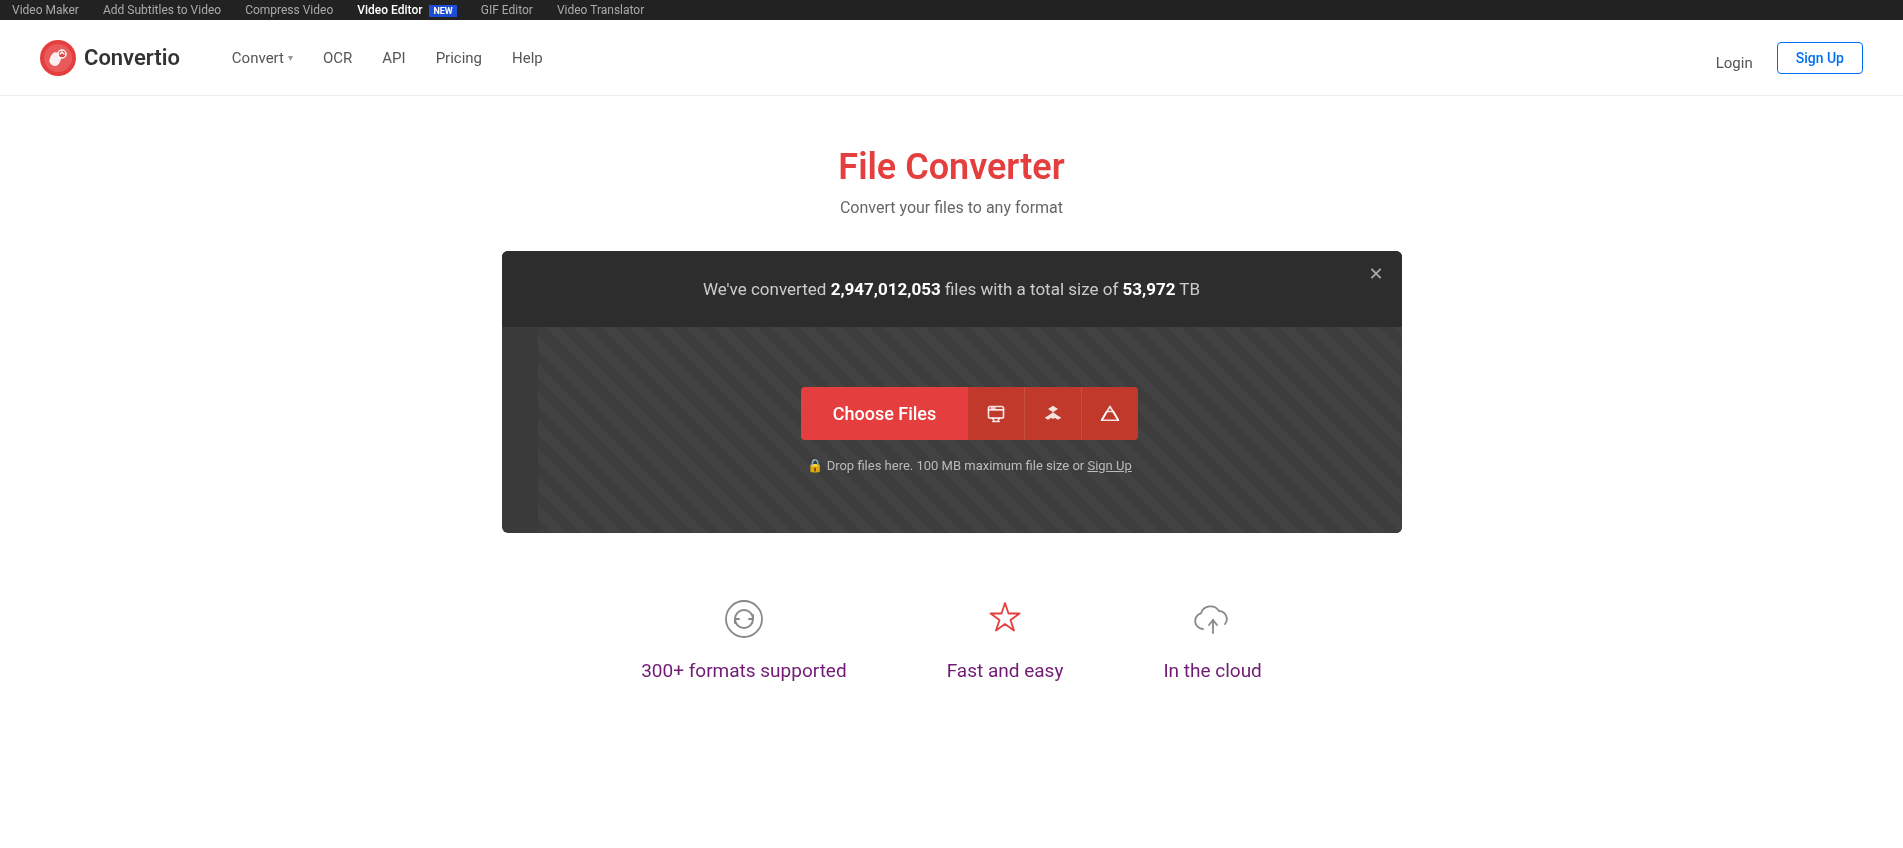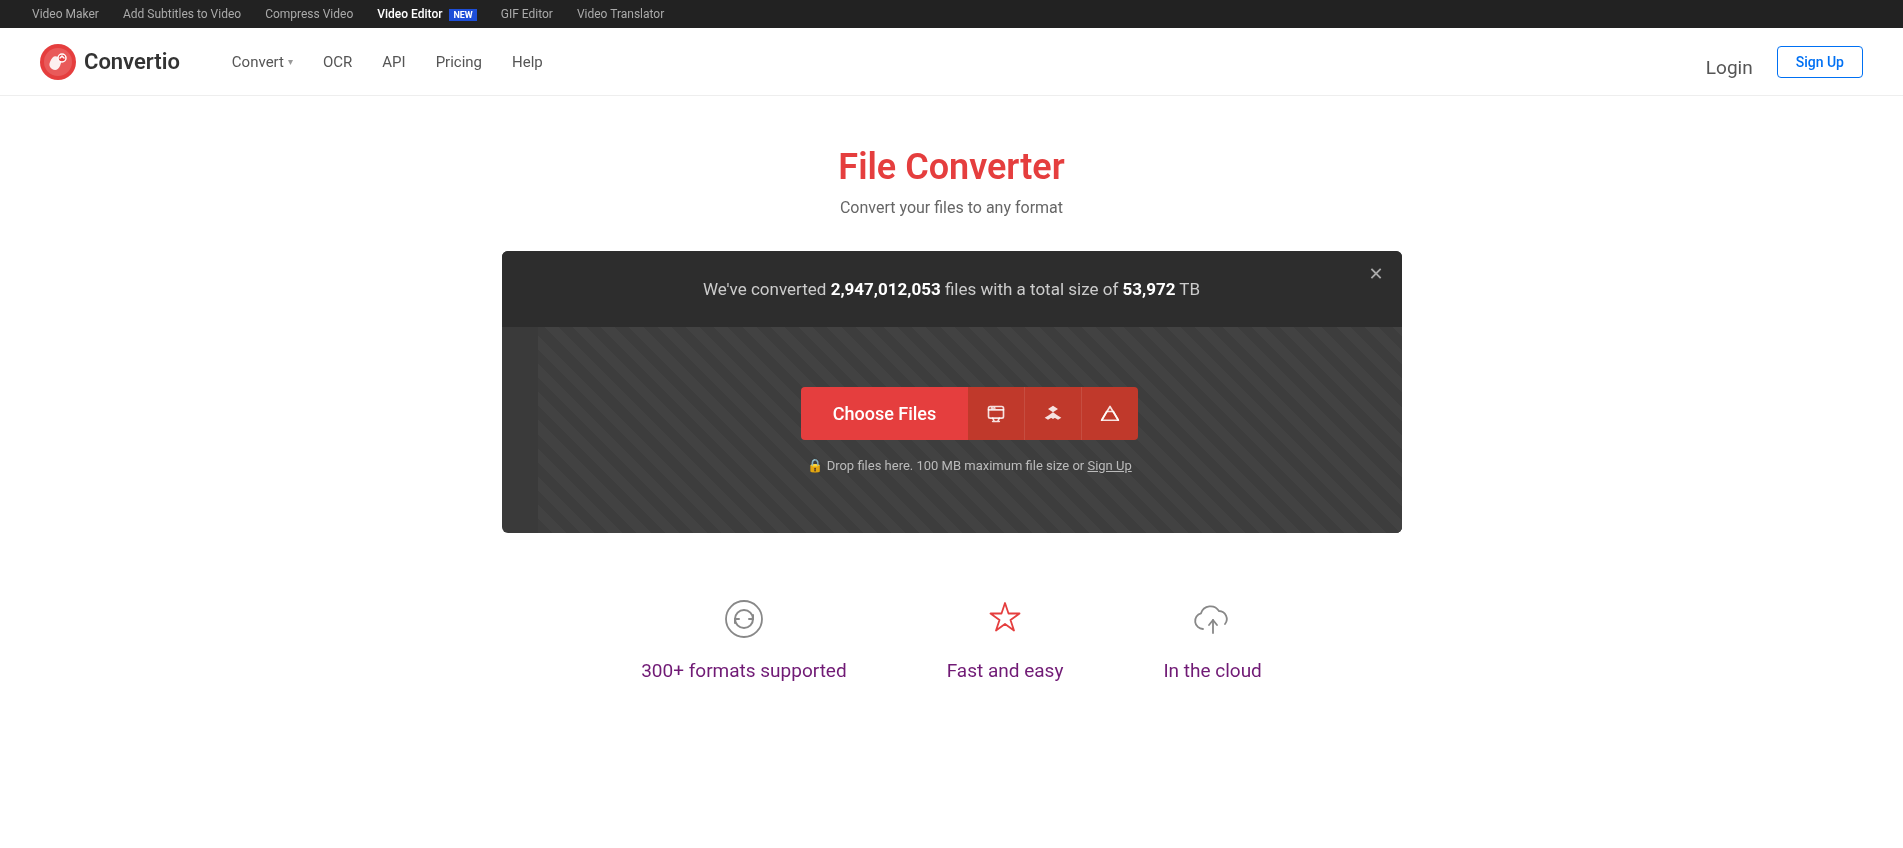--- a/index.html
+++ b/index.html
@@ -1,22 +1,22 @@
 <!DOCTYPE html>
 <html><head>
   <meta charset="utf-8">
   <style>
     * { margin: 0; padding: 0; box-sizing: border-box; }
     body { font-family: -apple-system, BlinkMacSystemFont, 'Segoe UI', Roboto, sans-serif; background: #fff; color: #333; }
 
     
     .top-bar {
       background: #222;
-      padding: 0 32px;
-      height: 28px;
+      padding: 0 12px;
+      height: 20px;
       display: flex;
       align-items: center;
       gap: 24px;
     }
     .top-bar-item {
       color: #aaa;
       font-size: 12px;
       cursor: pointer;
       text-decoration: none;
     }
@@ -30,21 +30,21 @@
       border-radius: 0;
       margin-left: 4px;
       text-transform: uppercase;
     }
 
     
     .header {
       display: flex;
       align-items: center;
       padding: 0 40px;
-      height: 68px;
+      height: 76px;
       border-bottom: 1px solid #eee;
     }
     .logo {
       display: flex;
       align-items: center;
       gap: 8px;
       text-decoration: none;
       margin-right: 40px;
     }
     .logo-icon {
@@ -76,21 +76,21 @@
     .nav-item .chevron {
       font-size: 10px;
       color: #999;
     }
     .header-actions {
       display: flex;
       align-items: center;
       gap: 12px;
     }
     .login-btn {
-      font-size: 19px;
+      font-size: 15px;
       color: #555;
       cursor: pointer;
       padding: 8px 12px;
       background: none;
       border: none;
       font-family: inherit;
       margin-top: 11px;
     }
     .signup-btn {
       font-size: 14px;

